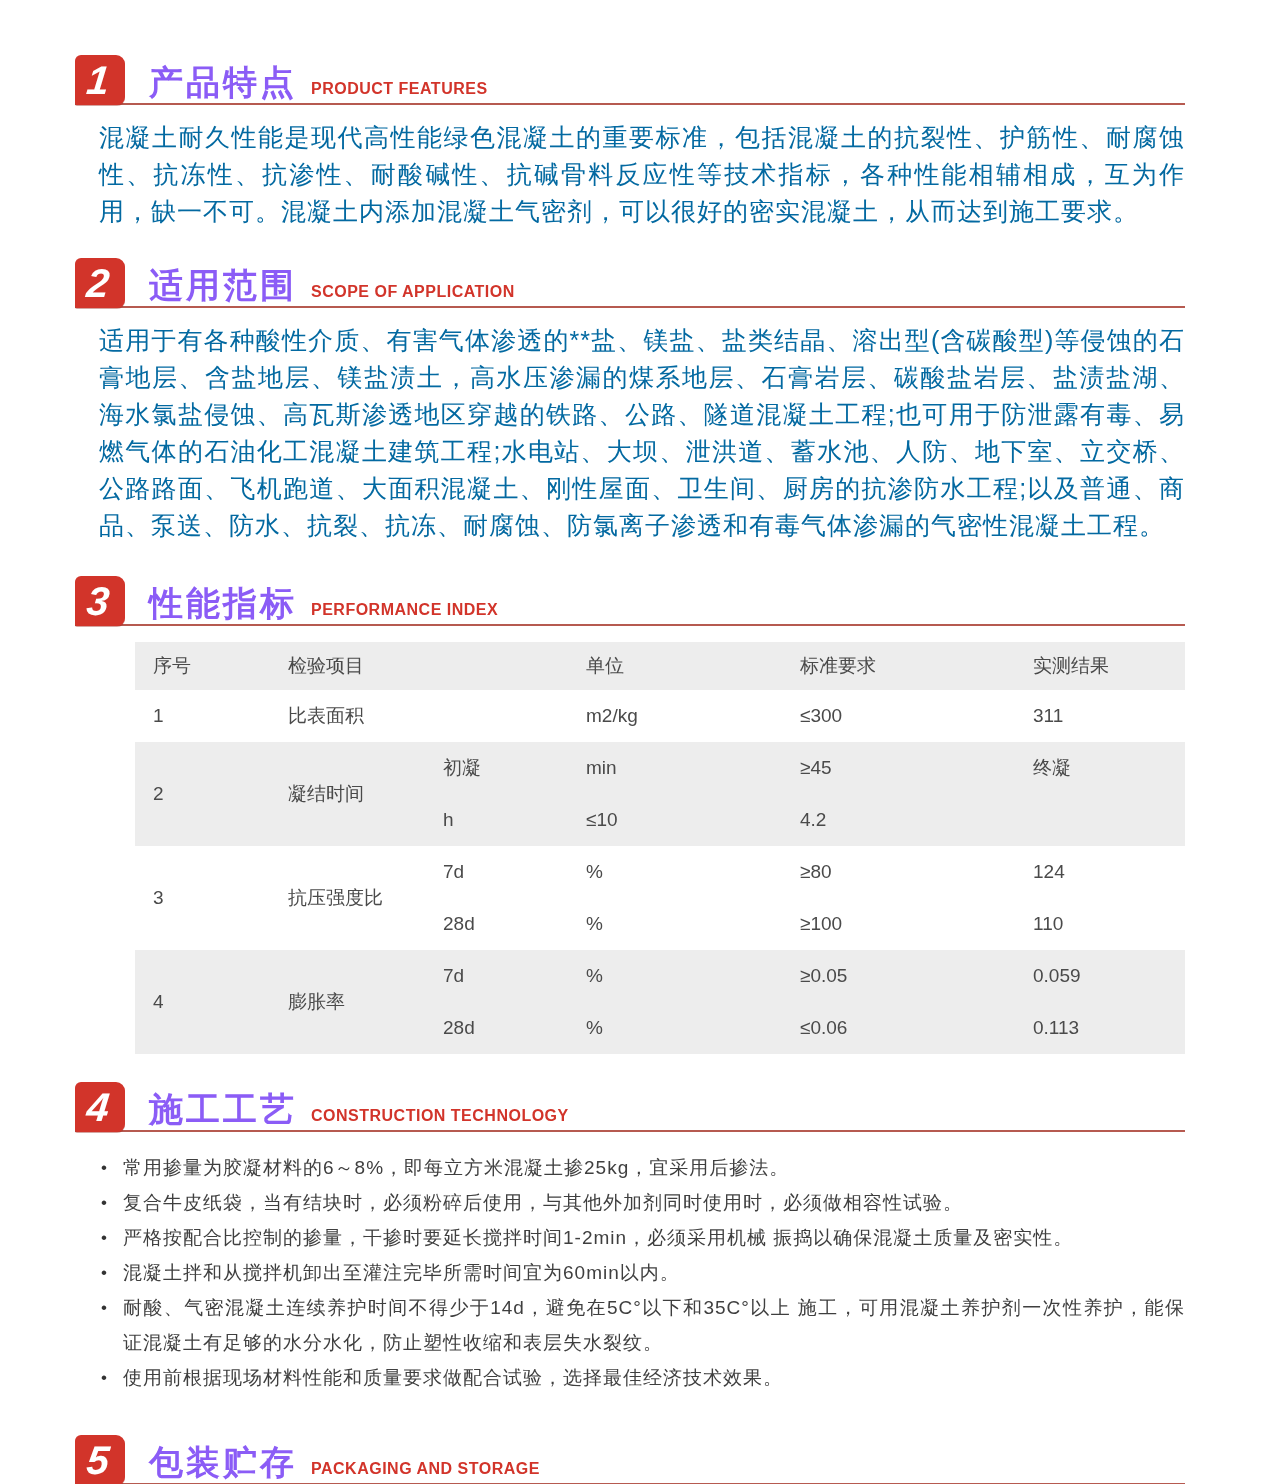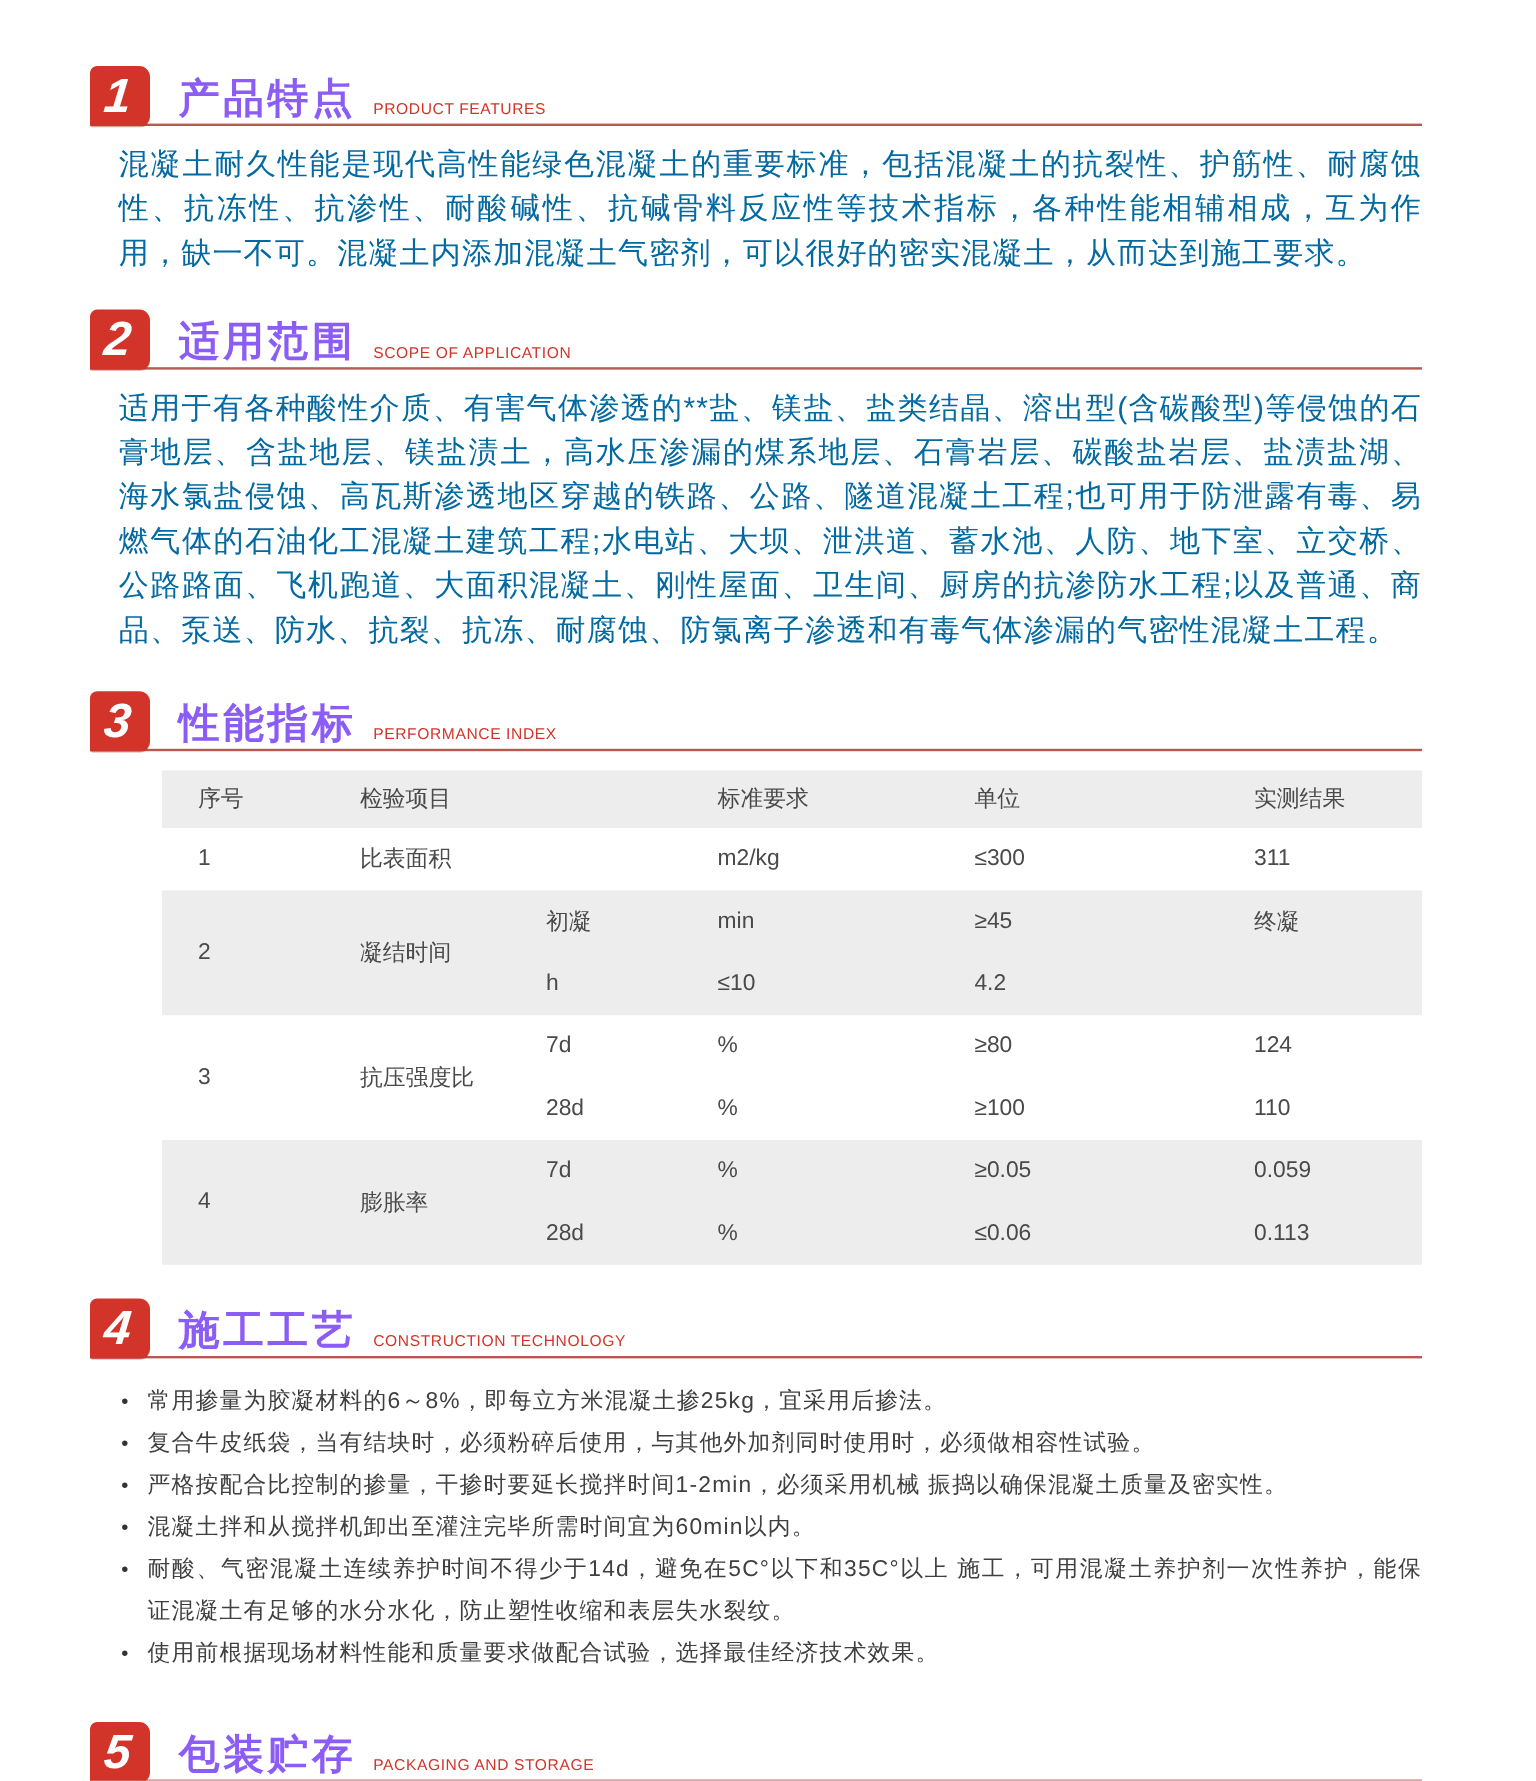--- a/index.html
+++ b/index.html
@@ -10,32 +10,32 @@
   
   .sec-head{display:flex;align-items:flex-end;border-bottom:2px solid #b65a50;
             padding-bottom:4px;position:relative;}
   .sec-badge{width:50px;height:50px;background:#d2342a;border-radius:6px 9px 8px 2px;
              display:flex;align-items:center;justify-content:center;
              margin-bottom:-6px;flex:0 0 auto;box-shadow:0 1px 0 rgba(150,30,20,.4);}
   .sec-badge span{color:#ffffff;font-size:40px;font-weight:bold;font-style:italic;
                   transform:skewX(-6deg);line-height:1;padding-right:4px;}
   .sec-title{color:#8b5cf6;font-size:34px;font-weight:bold;letter-spacing:3px;
              margin:0 0 0 24px;line-height:1;}
-  .sec-sub{color:#d2342a;font-size:13px;font-weight:normal;letter-spacing:.5px;
+  .sec-sub{color:#d2342a;font-size:16px;font-weight:bold;letter-spacing:.5px;
            margin:0 0 2px 14px;line-height:1;}
 
   
   .para{font-size:25px;line-height:37px;color:#0369a1;text-align:justify;
         margin:14px 0 0 24px;letter-spacing:1px;}
 
   
   .ptable{margin:16px 0 0 60px;width:1050px;font-size:19px;color:#4a4a4a;}
   .trow{display:grid;grid-template-columns:135px 155px 143px 214px 233px 170px;}
   .trow.shade{background:#ededed;}
-  .tcell{padding-left:30px;display:flex;align-items:center;box-sizing:border-box;}
+  .tcell{padding-left:18px;display:flex;align-items:center;box-sizing:border-box;}
   .h48 .tcell{height:48px;}
   .h52 .tcell{height:52px;}
   .tgroup{display:grid;grid-template-columns:135px 155px 143px 214px 233px 170px;
           grid-auto-rows:52px;}
   .tgroup.shade{background:#ededed;}
   .tgroup .span2{grid-row:span 2;}
   .tgroup .tcell{height:auto;}
 
   
   .blist{margin:18px 0 0 26px;padding:0;list-style:none;}
@@ -75,22 +75,22 @@
     <h1 class="sec-title">性能指标</h1>
     <div class="sec-sub">PERFORMANCE INDEX</div>
   </div>
 
   <div class="ptable">
 
     <div class="trow shade h48">
       <div class="tcell">序号</div>
       <div class="tcell">检验项目</div>
       <div class="tcell"></div>
+      <div class="tcell">单位</div>
       <div class="tcell">标准要求</div>
-      <div class="tcell">单位</div>
       <div class="tcell">实测结果</div>
     </div>
 
     <div class="trow h52">
       <div class="tcell">1</div>
       <div class="tcell">比表面积</div>
       <div class="tcell"></div>
       <div class="tcell">m2/kg</div>
       <div class="tcell">≤300</div>
       <div class="tcell">311</div>

